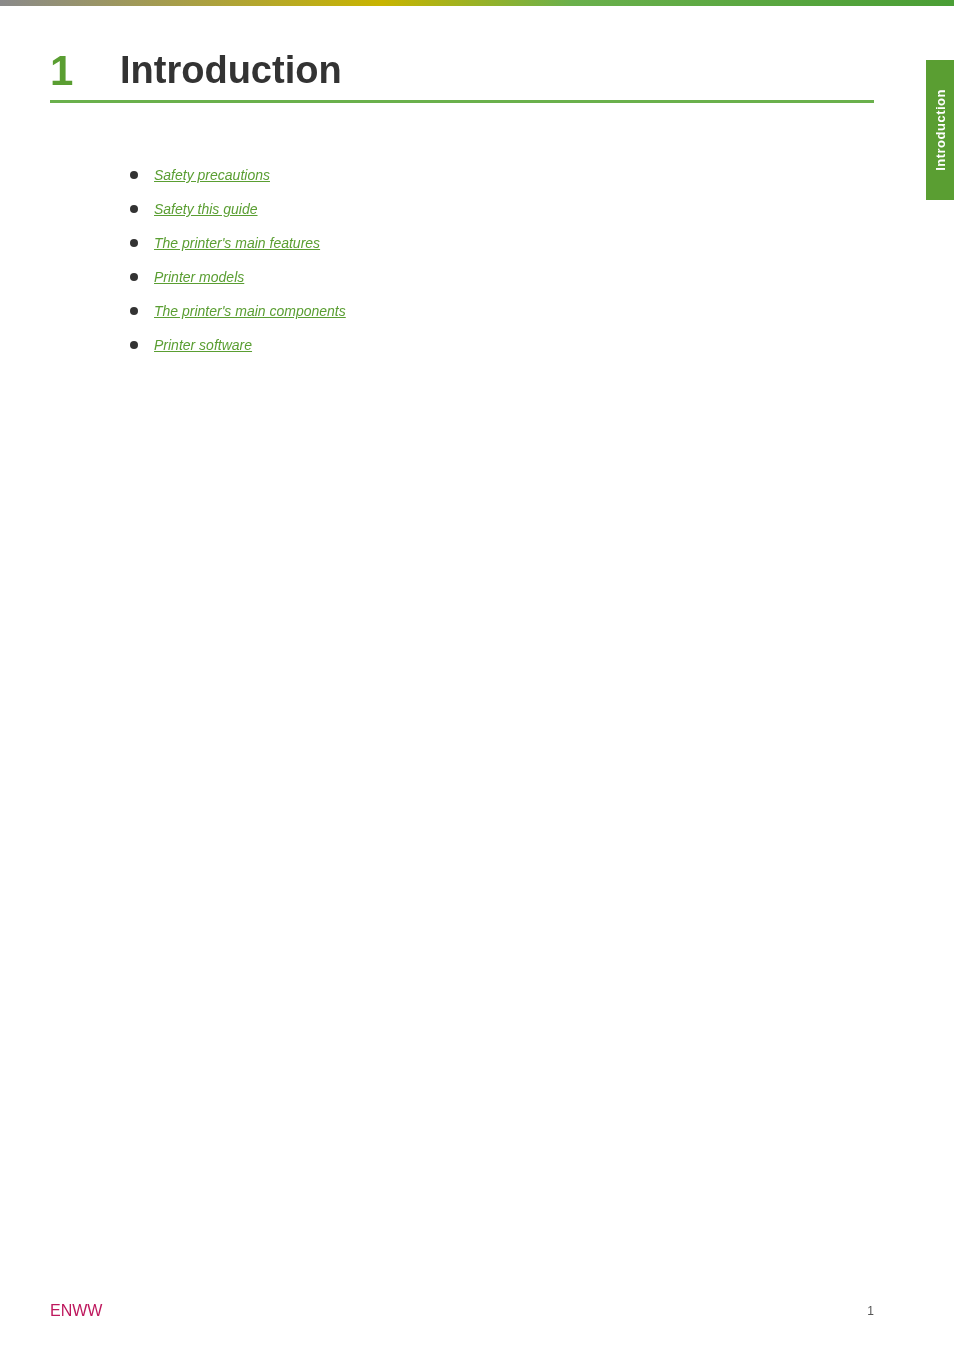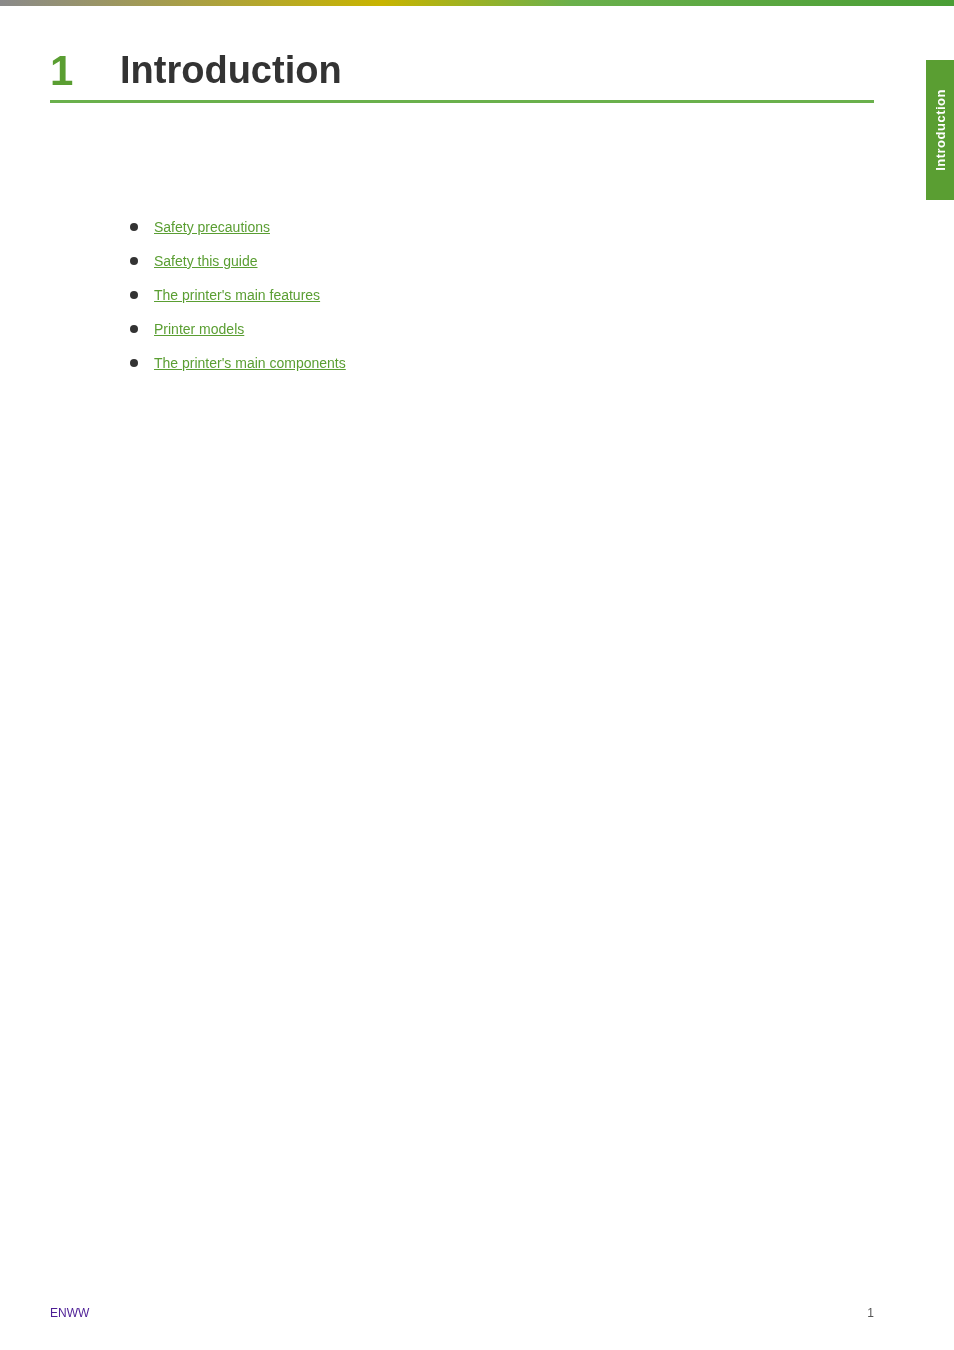--- a/index.html
+++ b/index.html
@@ -88,22 +88,23 @@
     .chapter-title {
       font-size: 38px;
       font-weight: bold;
       color: #333333;
       line-height: 1.1;
     }
 
     
     .toc-list {
       list-style: none;
-      margin-top: 116px;
+      margin-top: 64px;
       margin-left: 80px;
+      font-style: italic;
     }
 
     .toc-list li {
       display: flex;
       align-items: center;
       margin-bottom: 18px;
     }
 
     .toc-bullet {
       width: 8px;
@@ -126,22 +127,22 @@
       position: absolute;
       bottom: 30px;
       left: 50px;
       right: 80px;
       display: flex;
       justify-content: space-between;
       align-items: center;
     }
 
     .footer-left {
-      font-size: 12px;
-      color: #4c1d95;
+      font-size: 16px;
+      color: #be185d;
     }
 
     .footer-right {
       font-size: 12px;
       color: #555555;
     }
   </style>
 </head>
 <body>
 
@@ -175,20 +176,24 @@
           <span class="toc-link">The printer's main features</span>
         </li>
         <li>
           <span class="toc-bullet"></span>
           <span class="toc-link">Printer models</span>
         </li>
         <li>
           <span class="toc-bullet"></span>
           <span class="toc-link">The printer's main components</span>
         </li>
+        <li>
+          <span class="toc-bullet"></span>
+          <span class="toc-link">Printer software</span>
+        </li>
       </ul>
 
   </div>
 
   <div class="footer">
     <span class="footer-left">ENWW</span>
     <span class="footer-right">1</span>
   </div>
 
 </div>

